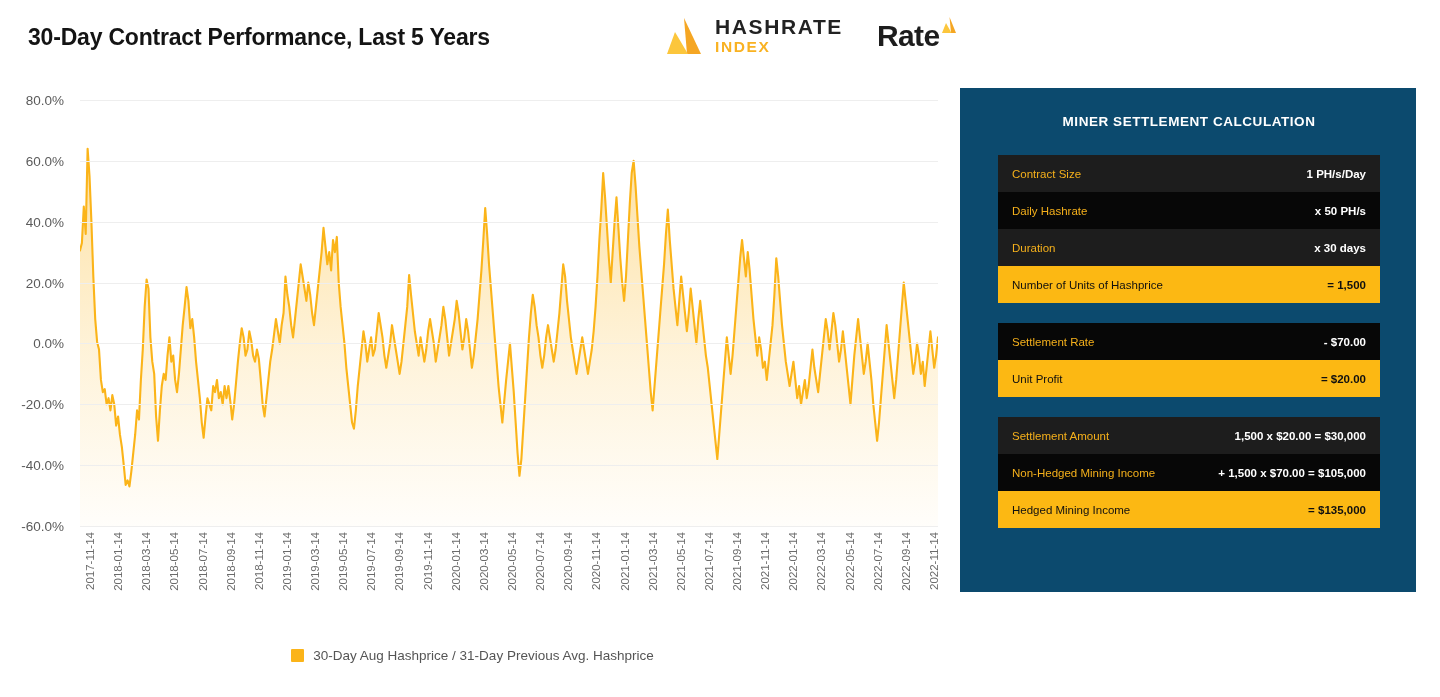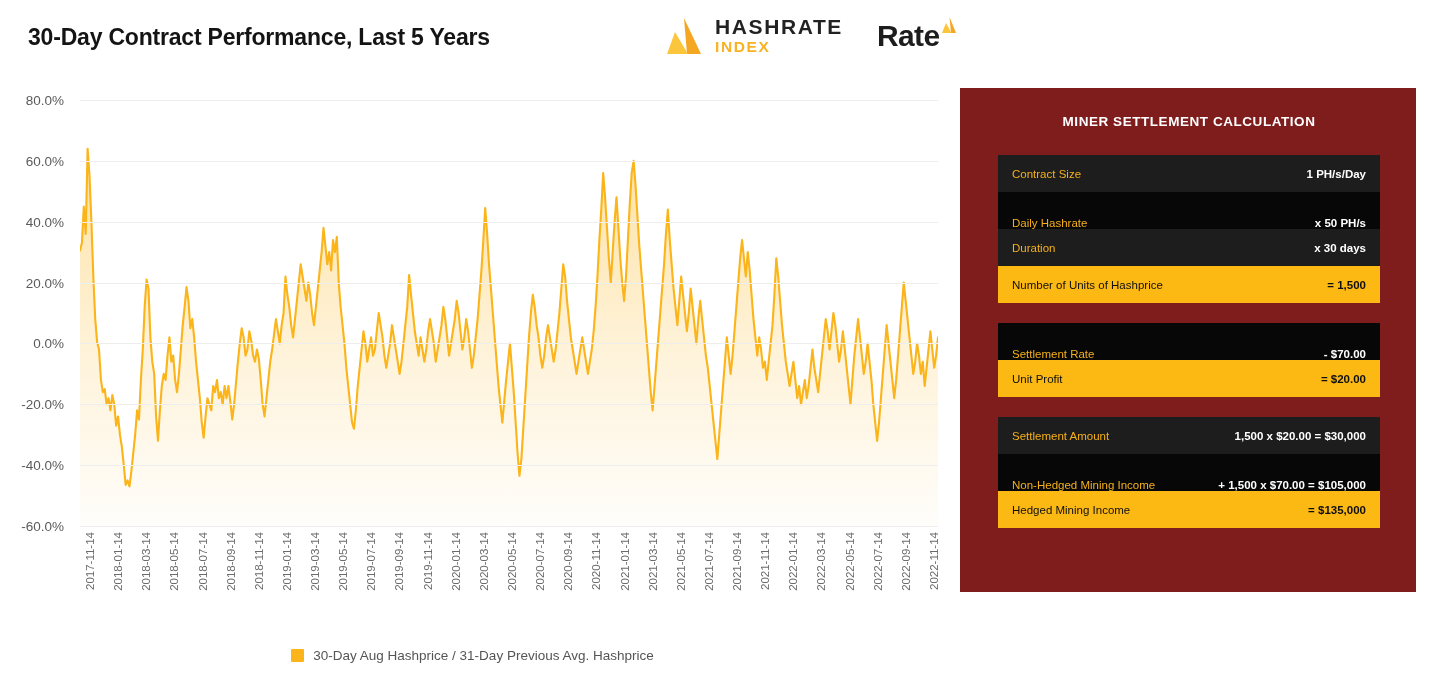--- a/index.html
+++ b/index.html
@@ -49,35 +49,35 @@
     position: absolute; left: 0; top: 648px; width: 945px;
     display: flex; align-items: center; justify-content: center; gap: 9px;
   }
   .legend-swatch { width: 13px; height: 13px; background: #fbb419; border-radius: 1px; }
   .legend-text { font-size: 13.5px; color: #555555; }
 
   
   .panel {
     position: absolute; left: 960px; top: 88px;
     width: 456px; height: 504px;
-    background: #7f1d1d;
+    background: #0c4a6e;
     padding: 26px 36px 26px 38px;
   }
   .panel-title {
     text-align: center; color: #ffffff; font-size: 13.5px;
     font-weight: bold; letter-spacing: 0.55px; margin-bottom: 26px;
   }
   .group { margin-bottom: 20px; }
   .group:last-child { margin-bottom: 0; }
   .row {
     display: flex; align-items: center; justify-content: space-between;
     height: 37px; padding: 0 14px;
   }
   .row.dark-a { background: #1d1d1d; }
-  .row.dark-b { background: #070707; align-items: flex-end; }
+  .row.dark-b { background: #070707; }
   .row.hl { background: #fcb813; }
   .row-label { font-size: 11.5px; font-weight: normal; color: #f5b01b; white-space: nowrap; }
   .row-value { font-size: 11.5px; font-weight: bold; color: #ffffff; white-space: nowrap; }
   .row.hl .row-label, .row.hl .row-value { color: #101010; }
 </style>
 </head>
 <body>
 
 <div id="root">
 

